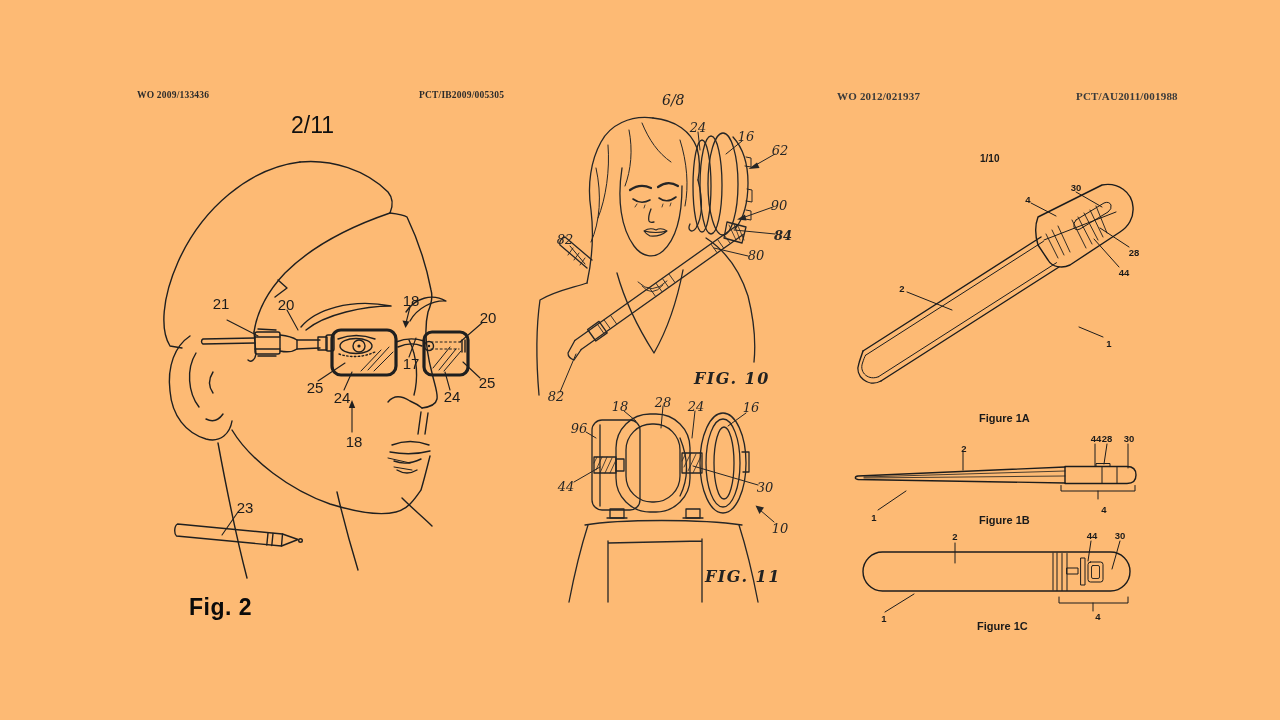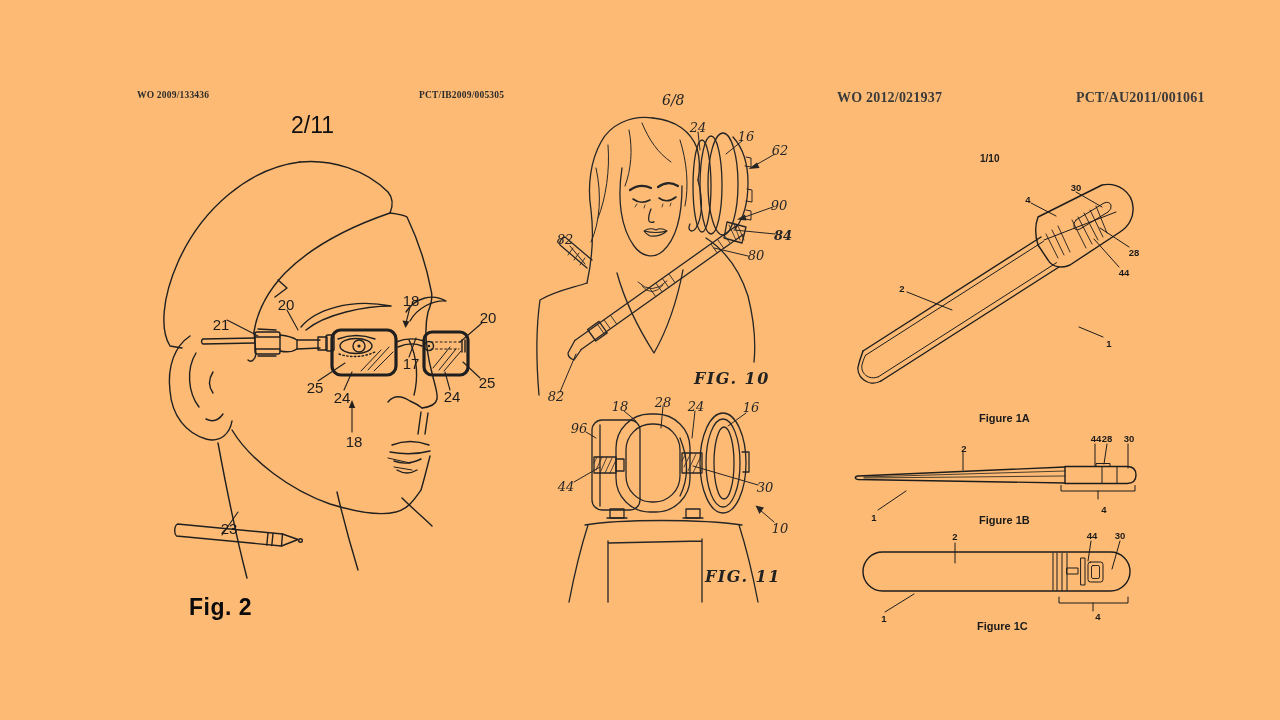--- a/index.html
+++ b/index.html
@@ -1,20 +1,20 @@
 <!DOCTYPE html>
 <html><head>
 <meta charset="utf-8">
 <style>
   html,body{margin:0;padding:0;background:#ffffff;}
   .canvas{position:relative;width:1280px;height:720px;background:#fdba74;overflow:hidden;
           font-family:"Liberation Sans",sans-serif;color:#111;}
   .abs{position:absolute;white-space:nowrap;}
   .hdr{font-family:"Liberation Serif",serif;font-weight:700;font-size:9.5px;color:#2b2b2b;letter-spacing:.2px;}
-  .hdr-light{font-size:14px;color:#3a3a3a;}
+  .hdr-light{font-size:11px;color:#3a3a3a;}
   .sheet-num-left{font-size:23px;color:#101010;}
   .sheet-num-mid{font-family:"DejaVu Serif",serif;font-style:italic;font-size:14px;color:#222;}
   .sheet-num-right{font-weight:700;font-size:10px;color:#1a1a1a;}
   .fig2-caption{font-size:23px;font-weight:600;color:#0a0a0a;letter-spacing:.5px;}
   .hand-caption{font-family:"DejaVu Serif",serif;font-style:italic;font-weight:700;font-size:16px;color:#222;letter-spacing:1.5px;}
   .bold-caption{font-weight:700;font-size:11px;color:#1a1a1a;margin-top:12px;}
   .labels{position:absolute;inset:0;pointer-events:none;}
   .ref-label{position:absolute;transform:translate(-50%,-50%);white-space:nowrap;}
   .labels-sans .ref-label{font-family:"Liberation Sans",sans-serif;font-size:15px;color:#1c1c1c;}
   .labels-hand .ref-label{font-family:"DejaVu Serif",serif;font-style:italic;font-size:13px;color:#262626;}
@@ -101,31 +101,31 @@
           <path d="M97,180 L128,196 M157,170 L168,190 M352,183 L330,202 M279,217 L286,198 M188,241 L215,223 M214,250 L222,232 M320,250 L315,232 M350,238 L333,222 M108,372 L92,395"></path>
           <path d="M280,167 L276,183"></path>
           <path d="M222,292 L222,266"></path>
         </g>
         <polygon points="275.5,188 272.5,180.5 279.5,181.5" fill="#1f1f1f" stroke="none"></polygon>
         <polygon points="222,260 218.8,268 225.2,268" fill="#1f1f1f" stroke="none"></polygon>
       </g>
     </svg>
 
     <div class="labels labels-sans">
-        <span class="ref-label" style="left: 221px; top: 324px;">21</span>
+        <span class="ref-label" style="left: 221px; top: 303px;">21</span>
         <span class="ref-label" style="left: 286px; top: 304px;">20</span>
         <span class="ref-label" style="left: 411px; top: 300px;">18</span>
         <span class="ref-label" style="left: 488px; top: 317px;">20</span>
         <span class="ref-label" style="left: 411px; top: 363px;">17</span>
         <span class="ref-label" style="left: 315px; top: 387px;">25</span>
         <span class="ref-label" style="left: 342px; top: 397px;">24</span>
         <span class="ref-label" style="left: 354px; top: 441px;">18</span>
         <span class="ref-label" style="left: 452px; top: 396px;">24</span>
         <span class="ref-label" style="left: 487px; top: 382px;">25</span>
-        <span class="ref-label" style="left: 229px; top: 507px; margin-top: 21px;">23</span>
+        <span class="ref-label" style="left: 245px; top: 507px;">23</span>
       </div>
     <span class="abs fig2-caption" style="left:189px;top:594px">Fig. 2</span>
   </section>
 
   <section>
     <span class="abs sheet-num-mid" style="left:662px;top:92px">6/8</span>
 
     <svg style="left:530px;top:110px" width="280" height="500" viewBox="0 0 280 500">
       <g stroke="#262626" fill="none" stroke-width="1.3" stroke-linecap="round" stroke-linejoin="round">
 
@@ -213,21 +213,21 @@
         <span class="ref-label" style="left: 566px; top: 486px;">44</span>
         <span class="ref-label" style="left: 765px; top: 487px;">30</span>
         <span class="ref-label" style="left: 780px; top: 528px;">10</span>
       </div>
     <span class="abs hand-caption" style="left:694px;top:369px">FIG. 10</span>
     <span class="abs hand-caption" style="left:705px;top:567px">FIG. 11</span>
   </section>
 
   <section>
     <span class="abs hdr hdr-light" style="left:837px;top:90px">WO 2012/021937</span>
-    <span class="abs hdr hdr-light" style="left:1076px;top:90px">PCT/AU2011/001061</span>
+    <span class="abs hdr hdr-light" style="left:1076px;top:90px">PCT/AU2011/001988</span>
     <span class="abs sheet-num-right" style="left:980px;top:153px">1/10</span>
 
     <svg style="left:840px;top:170px" width="320" height="460" viewBox="0 0 320 460">
       <g stroke="#1c1c1c" fill="none" stroke-width="1.4" stroke-linecap="round" stroke-linejoin="round">
 
         <path d="M23,181 L201,67"></path>
         <path d="M41,211 L219,97"></path>
         <path d="M41,211 C28,218 14,206 19,193 C20.5,188 22,184 23,181"></path>
         <g stroke-width="1">
           <path d="M25.5,185.3 L203.5,71.3 M38.5,206.7 L216.5,92.7"></path>

